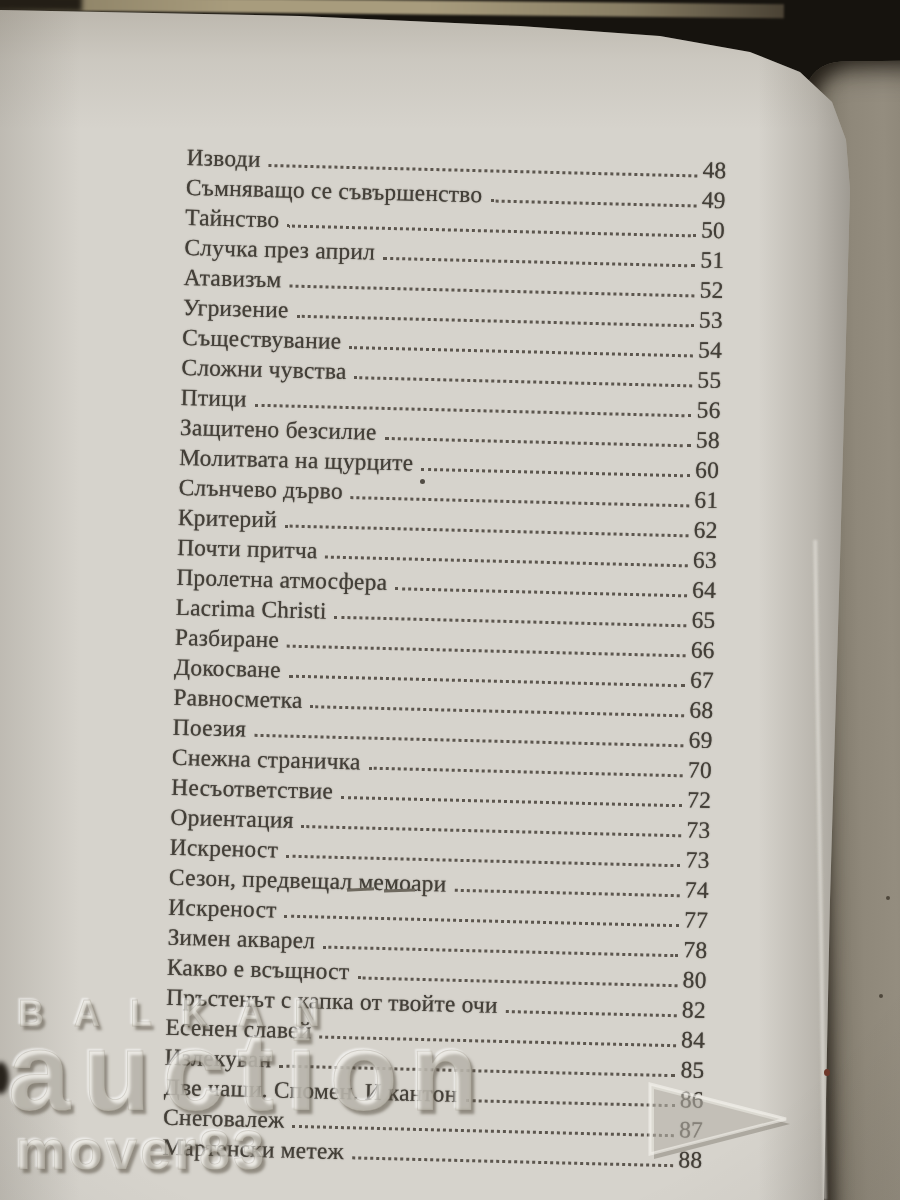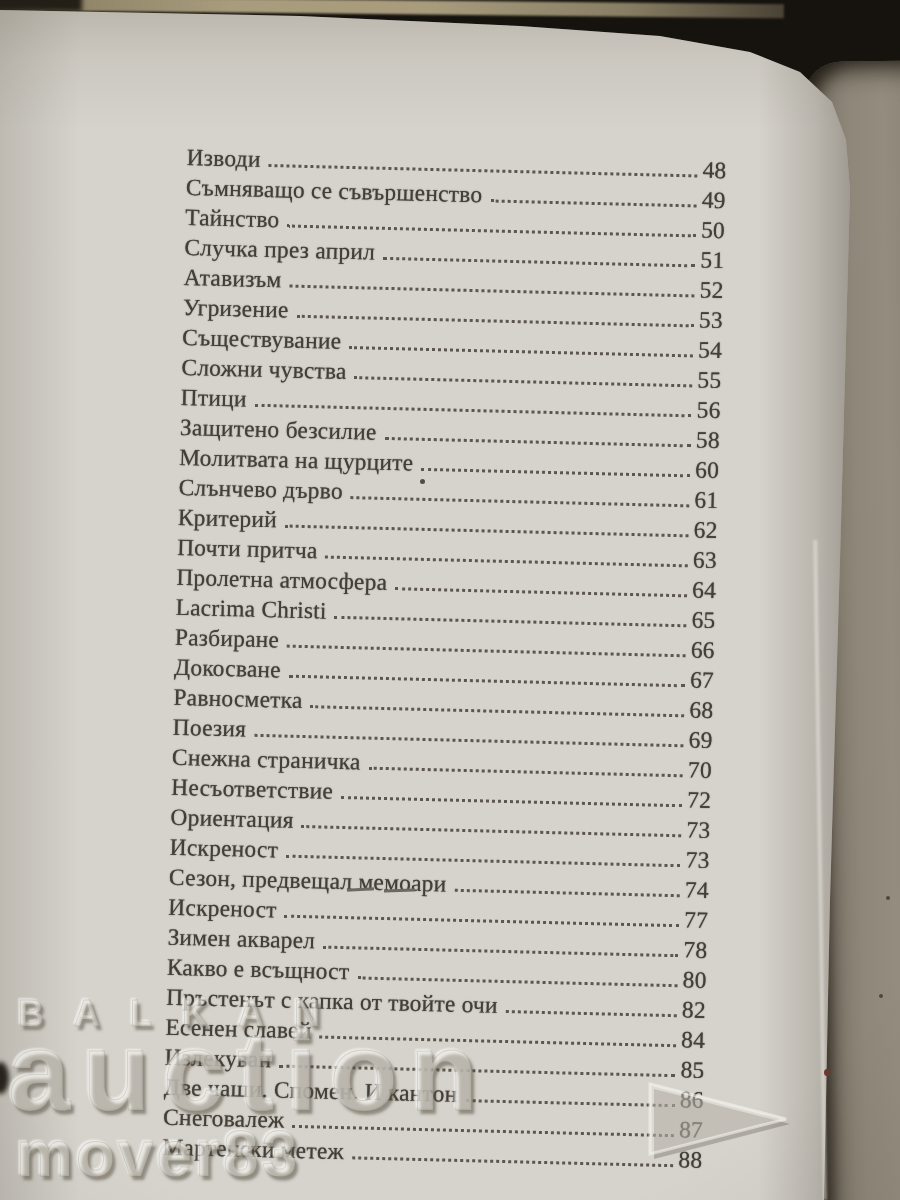--- a/index.html
+++ b/index.html
@@ -74,21 +74,21 @@
   
   .watermark{inset:0;pointer-events:none;font-family:"Liberation Sans","DejaVu Sans",sans-serif;}
   .wm{
     font-weight:700;line-height:1;
     color:rgba(232,228,220,.42);
     text-shadow:3px 4px 3px rgba(88,80,68,.55), -2px -2px 2px rgba(255,255,255,.6);
     -webkit-text-stroke:.8px rgba(140,133,120,.28);
   }
   .wm-balkan{left:18px;top:996px;font-size:36px;letter-spacing:30px;}
   .wm-auction{left:8px;top:1016px;font-size:112px;letter-spacing:12px;text-align:center;}
-  .wm-mover{left:16px;top:1122px;font-size:64px;letter-spacing:3px;}
+  .wm-mover{left:16px;top:1122px;font-size:56px;letter-spacing:3px;}
   .wm-arrow{left:642px;top:1078px;width:150px;height:82px;overflow:visible;}
 </style>
 </head>
 <body>
 
 <div class="canvas">
   <div class="top-edge"></div>
   <div class="top-edge-dark"></div>
   <div class="book-side"></div>
 

